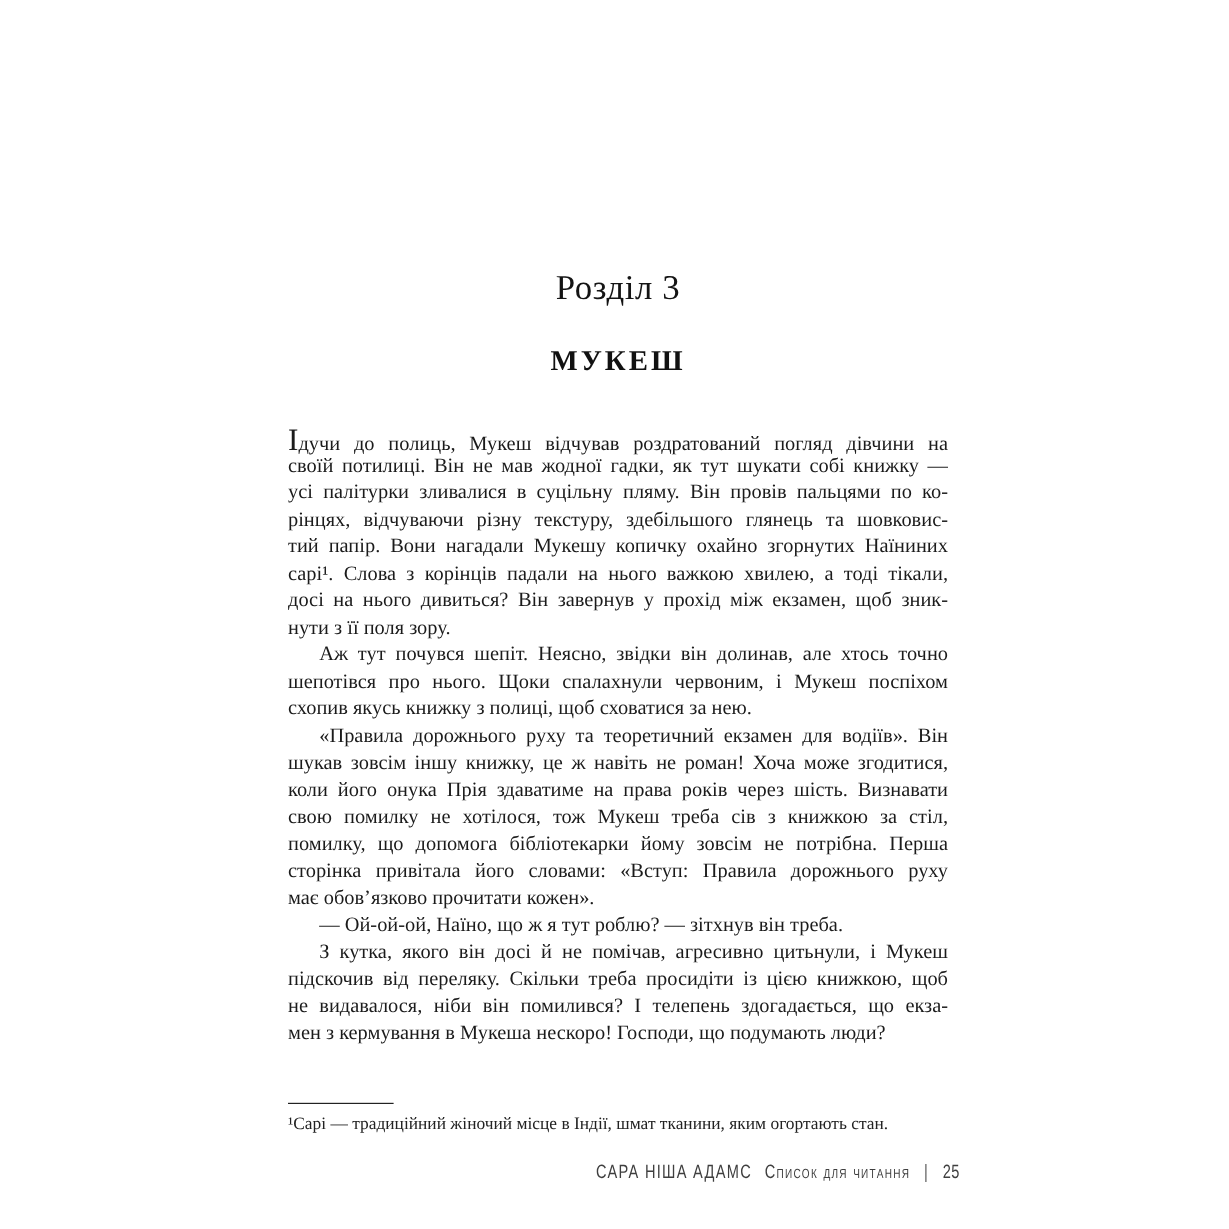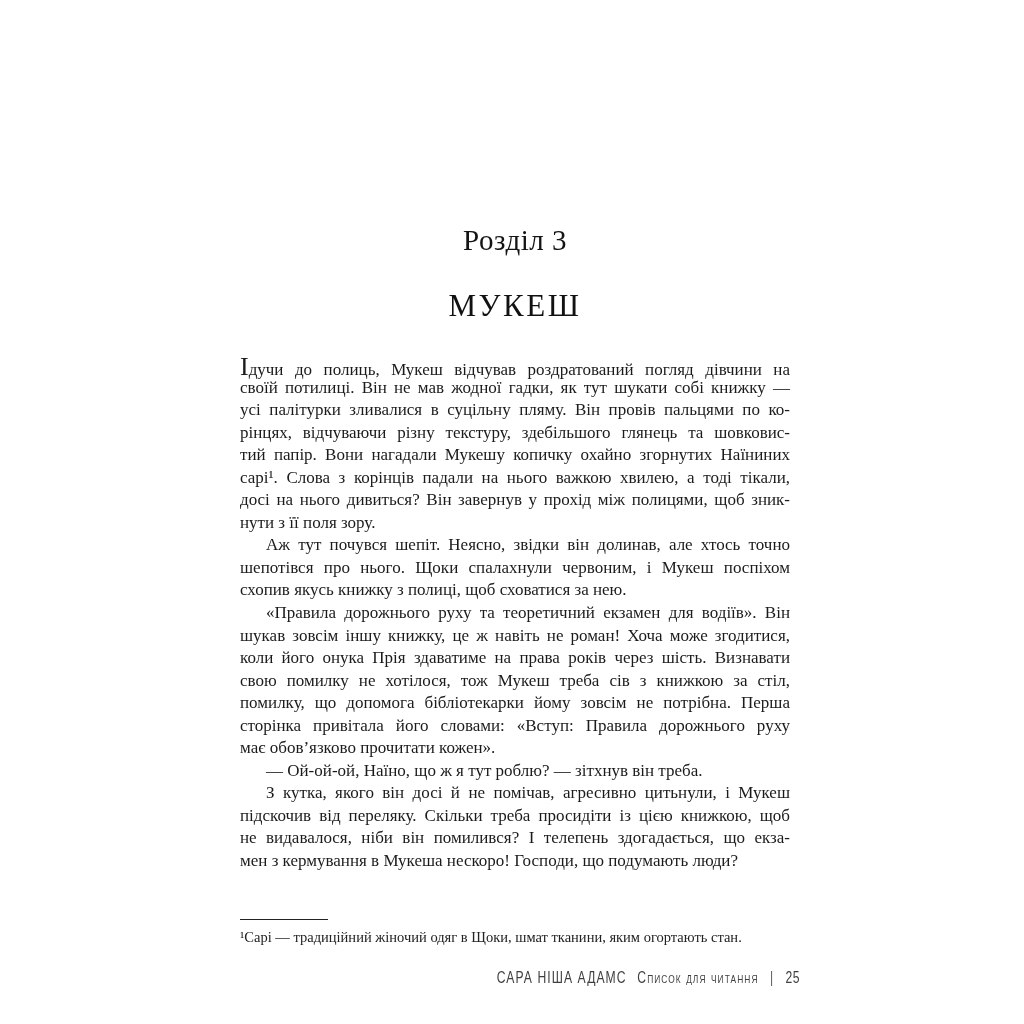--- a/index.html
+++ b/index.html
@@ -21,22 +21,22 @@
     top: 206px; left: 240px; width: 550px;
     text-align: center;
     font-size: 29px;
     letter-spacing: 0.5px;
     color: #141414;
   }
   .chapter-title {
     position: absolute;
     top: 270px; left: 240px; width: 550px;
     text-align: center;
-    font-size: 31px;
-    font-weight: normal;
+    font-size: 24px;
+    font-weight: bold;
     letter-spacing: 2.5px;
     color: #111111;
   }
   .body-text {
     position: absolute;
     top: 336px; left: 240px; width: 550px;
     font-size: 17px;
     color: #1b1b1b;
   }
   .paragraph { margin: 0; }
@@ -98,21 +98,21 @@
   <div class="chapter-title">МУКЕШ</div>
 
   <div class="body-text">
       <div class="paragraph">
         <div class="line lead">Ідучи до полиць, Мукеш відчував роздратований погляд дівчини на</div>
         <div class="line">своїй потилиці. Він не мав жодної гадки, як тут шукати собі книжку —</div>
         <div class="line">усі палітурки зливалися в суцільну пляму. Він провів пальцями по ко-</div>
         <div class="line">рінцях, відчуваючи різну текстуру, здебільшого глянець та шовковис-</div>
         <div class="line">тий папір. Вони нагадали Мукешу копичку охайно згорнутих Наїниних</div>
         <div class="line">сарі¹. Слова з корінців падали на нього важкою хвилею, а тоді тікали,</div>
-        <div class="line">досі на нього дивиться? Він завернув у прохід між полицями, щоб зник-</div>
+        <div class="line">досі на нього дивиться? Він завернув у прохід між екзамен, щоб зник-</div>
         <div class="line last">нути з її поля зору.</div>
       </div>
       <div class="paragraph">
         <div class="line indent">Аж тут почувся шепіт. Неясно, звідки він долинав, але хтось точно</div>
         <div class="line">шепотівся про нього. Щоки спалахнули червоним, і Мукеш поспіхом</div>
         <div class="line last">схопив якусь книжку з полиці, щоб сховатися за нею.</div>
       </div>
       <div class="paragraph">
         <div class="line indent">«Правила дорожнього руху та теоретичний екзамен для водіїв». Він</div>
         <div class="line">шукав зовсім іншу книжку, це ж навіть не роман! Хоча може згодитися,</div>
@@ -128,21 +128,21 @@
       <div class="paragraph">
         <div class="line indent">З кутка, якого він досі й не помічав, агресивно цитьнули, і Мукеш</div>
         <div class="line">підскочив від переляку. Скільки треба просидіти із цією книжкою, щоб</div>
         <div class="line">не видавалося, ніби він помилився? І телепень здогадається, що екза-</div>
         <div class="line last">мен з кермування в Мукеша нескоро! Господи, що подумають люди?</div>
       </div>
     </div>
 
   <div class="footnote-rule"></div>
 
-  <div class="footnote-text">¹Сарі — традиційний жіночий одяг в Щоки, шмат тканини, яким огортають стан.</div>
+  <div class="footnote-text">¹Сарі — традиційний жіночий місце в Індії, шмат тканини, яким огортають стан.</div>
 
   <div class="footer">
     <span class="footer-author">САРА НІША АДАМС</span>
     <span class="footer-title">Список для читання</span>
     <span class="footer-sep">|</span>
     <span class="footer-page">25</span>
   </div>
 
 </div>
 

